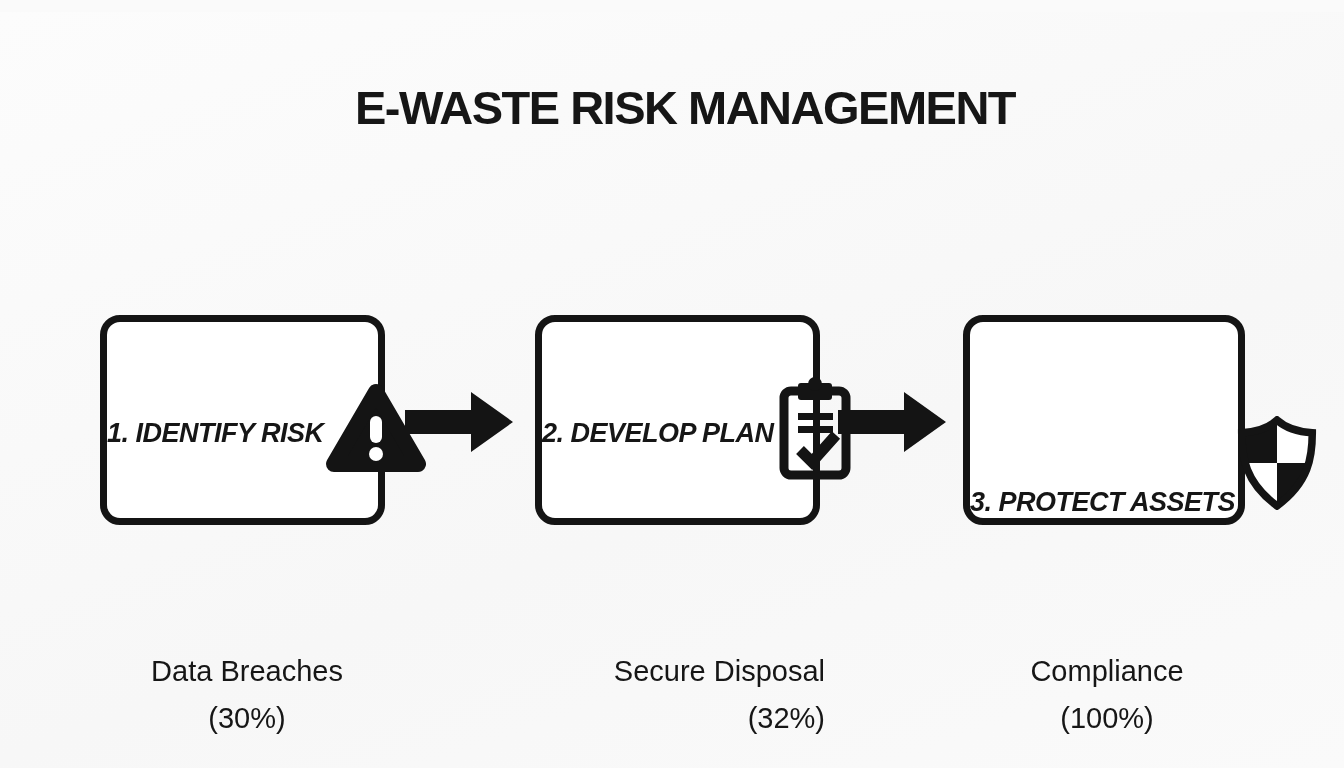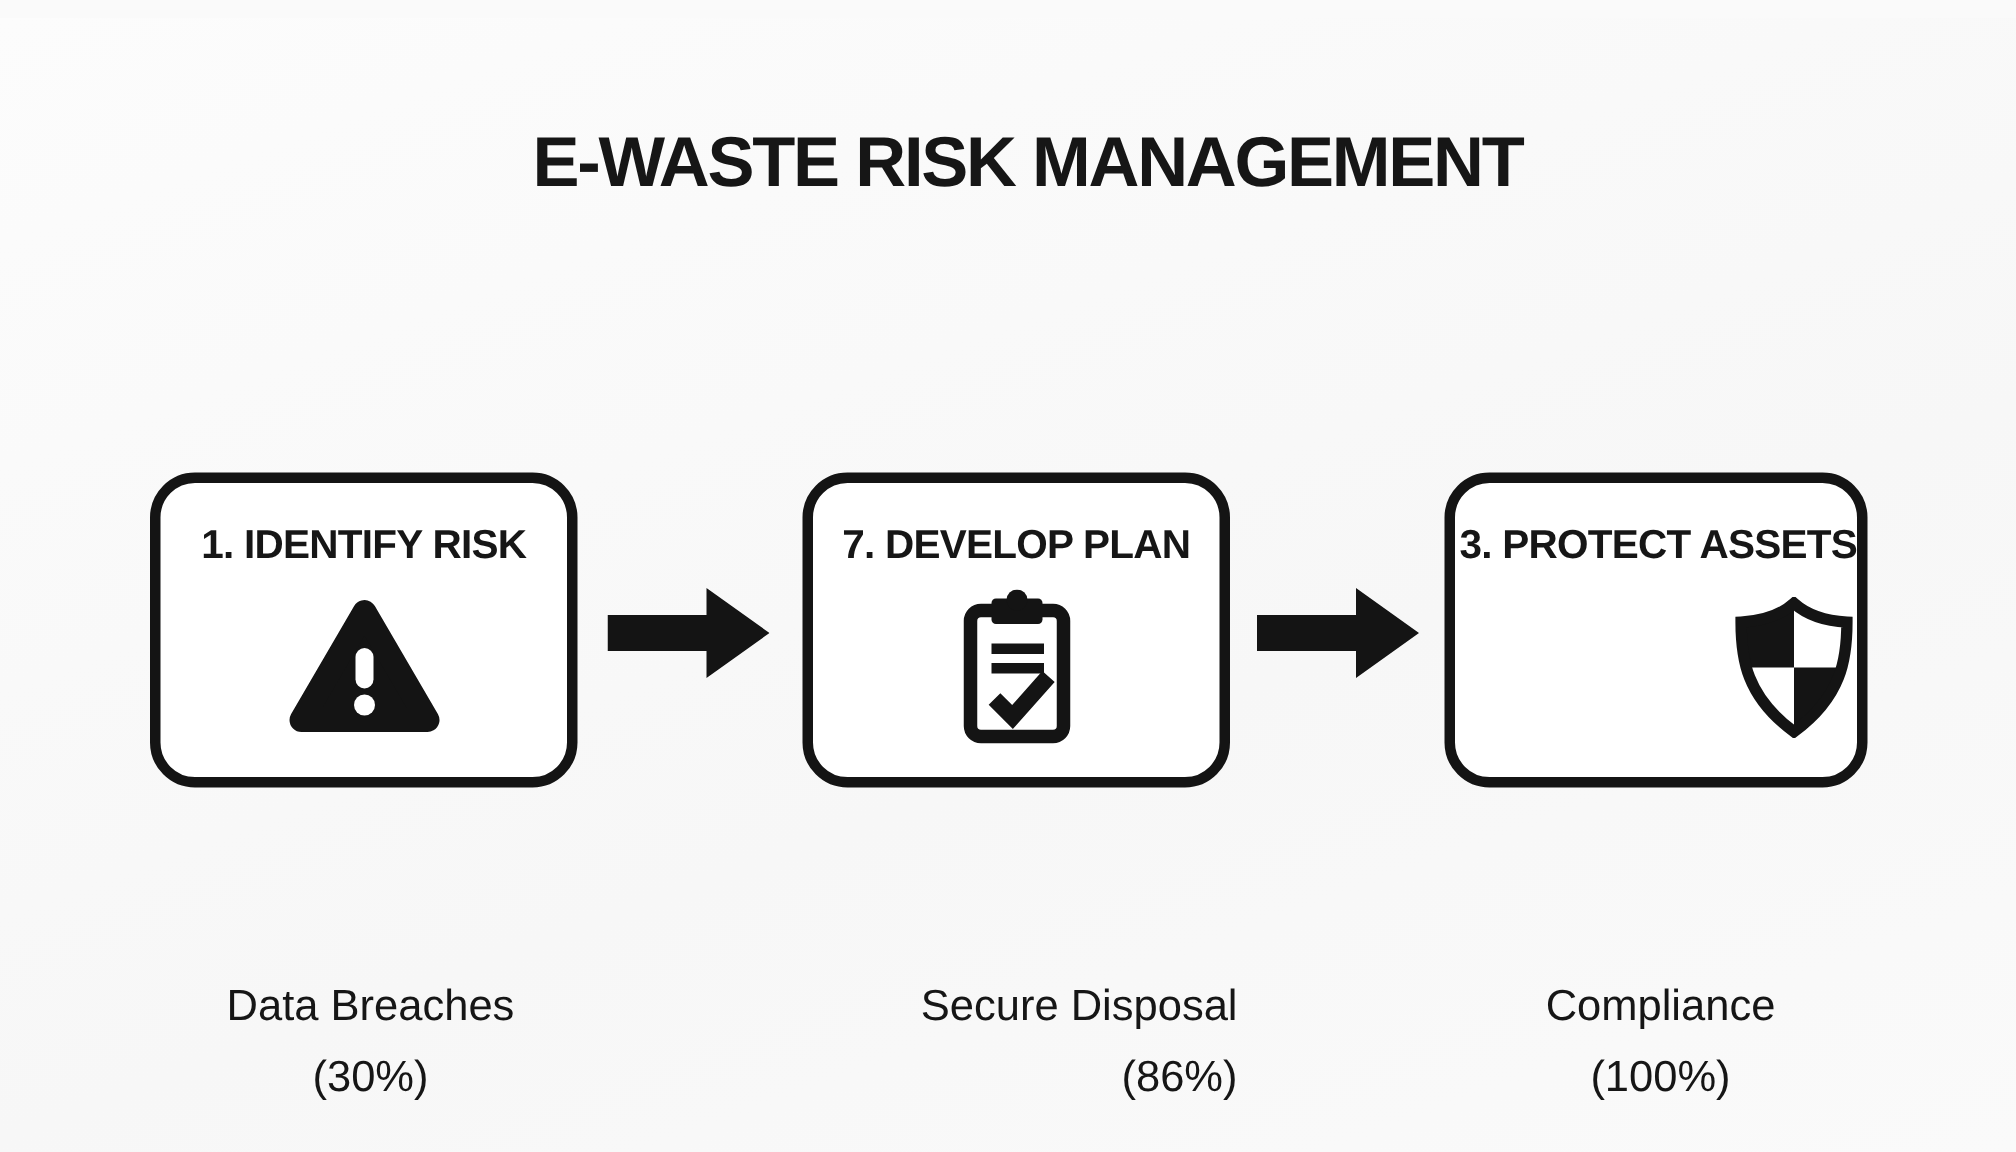--- a/index.html
+++ b/index.html
@@ -27,25 +27,26 @@
     font-weight: 700;
     letter-spacing: -1.5px;
     color: #161616;
   }
   .step-box {
     position: absolute;
     top: 303px;
     height: 210px;
     background: #ffffff;
     border: 7px solid #141414;
-    border-radius: 30px;
+    border-radius: 20px;
     display: flex;
-    flex-direction: column;
+    flex-direction: row;
     align-items: center;
     padding-top: 26px;
+    font-style: italic;
   }
   .box-1 { left: 100px;  width: 285px; }
   .box-2 { left: 535px;  width: 285px; }
   .box-3 { left: 963px;  width: 282px; align-items: flex-end; }
   .step-heading {
     font-size: 27px;
     font-weight: 700;
     letter-spacing: -0.5px;
     color: #161616;
     white-space: nowrap;
@@ -97,21 +98,21 @@
     </div>
   </div>
 
   <div class="arrow arrow-1">
     <svg width="108" height="66" viewBox="0 0 108 66" aria-hidden="true">
       <path d="M0 21 H66 V3 L108 33 L66 63 V45 H0 Z" fill="#141414"></path>
     </svg>
   </div>
 
   <div class="step-box box-2">
-    <div class="step-heading">7. DEVELOP PLAN</div>
+    <div class="step-heading">2. DEVELOP PLAN</div>
     <div class="icon-wrap">
       <svg width="82" height="104" viewBox="0 0 82 104" aria-hidden="true">
         <rect x="10" y="14" width="62" height="84" rx="7" fill="none" stroke="#141414" stroke-width="9"></rect>
         <rect x="24" y="6" width="34" height="17" rx="3" fill="#141414"></rect>
         <circle cx="41" cy="7" r="7" fill="#141414"></circle>
         <rect x="24" y="36" width="35" height="7" fill="#141414"></rect>
         <rect x="24" y="49" width="35" height="7" fill="#141414"></rect>
         <path d="M26 73 L38 85 L62 58" fill="none" stroke="#141414" stroke-width="11"></path>
       </svg>
     </div>
@@ -141,20 +142,20 @@
       </svg>
     </div>
   </div>
 
   <div class="caption cap-1">
     <div>Data Breaches</div>
     <div>(30%)</div>
   </div>
   <div class="caption cap-2">
     <div>Secure Disposal</div>
-    <div>(86%)</div>
+    <div>(32%)</div>
   </div>
   <div class="caption cap-3">
     <div>Compliance</div>
     <div>(100%)</div>
   </div>
 
 </div>
 
 </body></html>

